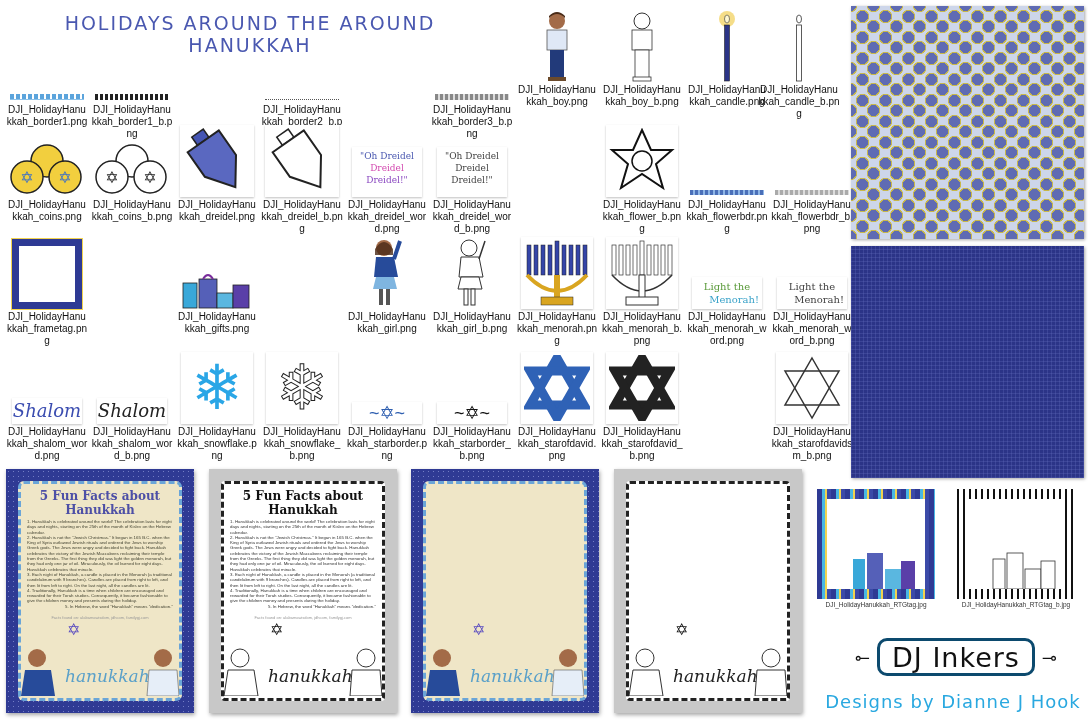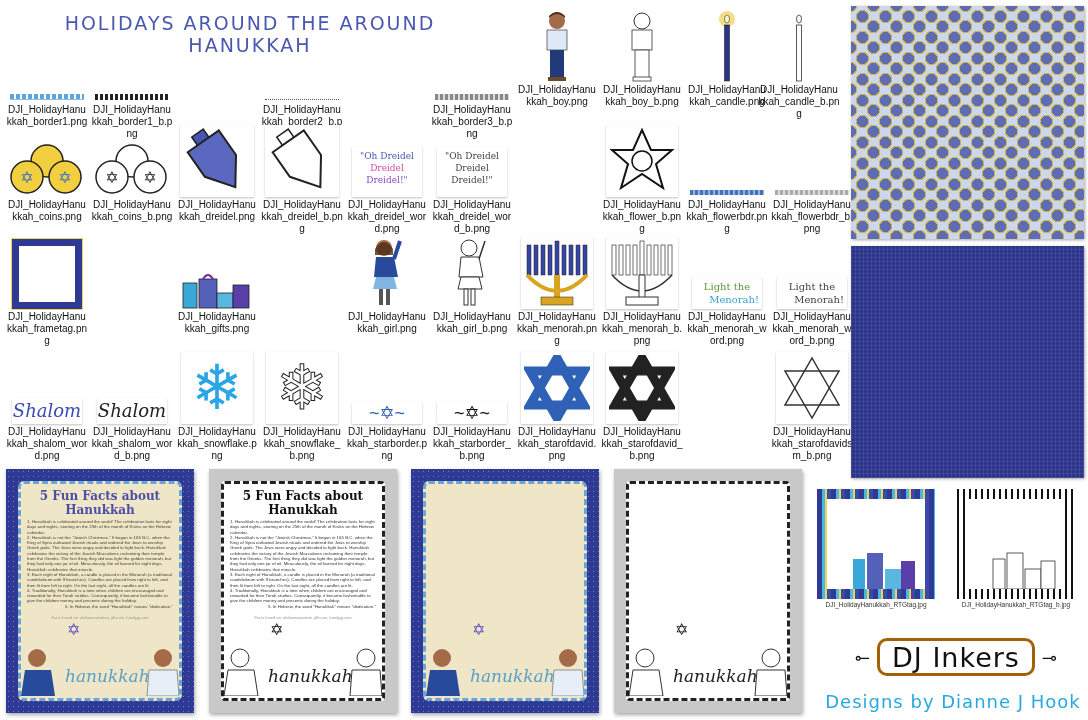--- a/index.html
+++ b/index.html
@@ -113,21 +113,21 @@
     background: #fff;
   }
   .tag-label { position: absolute; left: 0; top: 112px; width: 126px; text-align: center; font-size: 6.5px; color: #333; }
 
   
   .brand-badge {
     position: absolute; left: 850px; top: 637px; width: 212px; height: 40px;
     display: flex; align-items: center; justify-content: center;
   }
   .brand-box {
-    border: 3px solid #a16207; border-radius: 10px; padding: 0 12px; height: 38px;
+    border: 3px solid #0c4a6e; border-radius: 10px; padding: 0 12px; height: 38px;
     display: flex; align-items: center; font-family: "DejaVu Sans", sans-serif;
     font-size: 27px; letter-spacing: 1px; color: #111; background: #fff;
     position: relative;
   }
   .brand-box::before, .brand-box::after {
     content: "⊸"; position: absolute; top: 6px; font-size: 18px; color: #111;
   }
   .brand-box::before { left: -26px; transform: scaleX(-1); }
   .brand-box::after { right: -26px; }
   .brand-sub {

